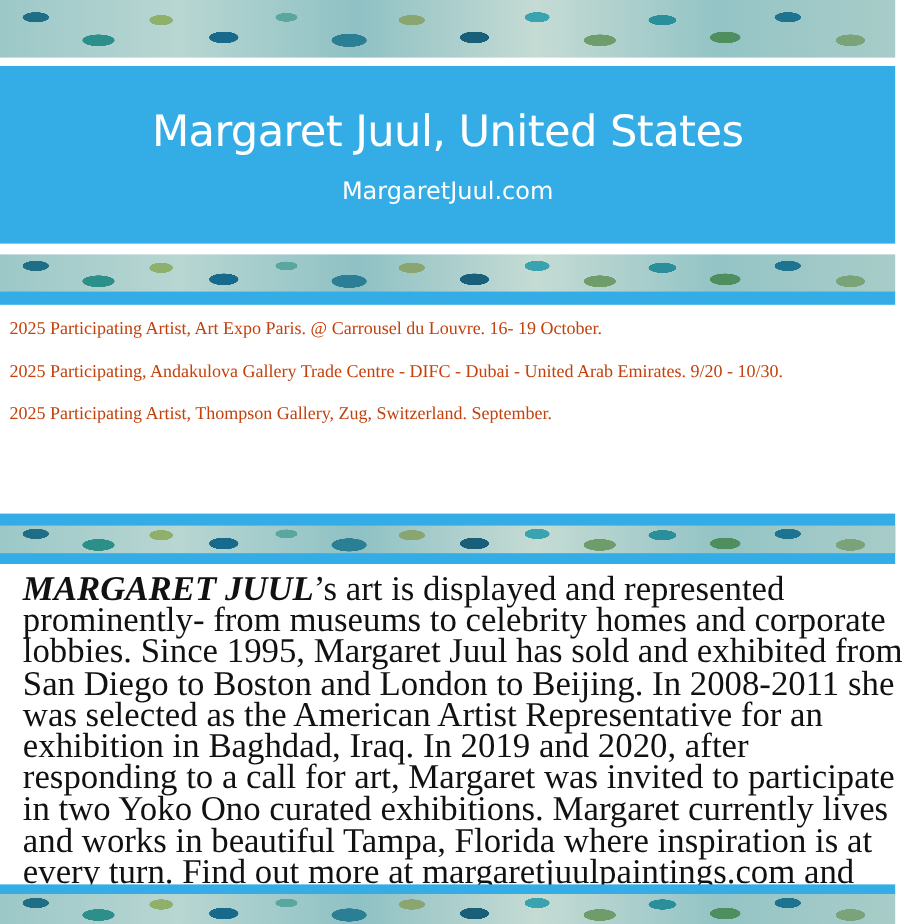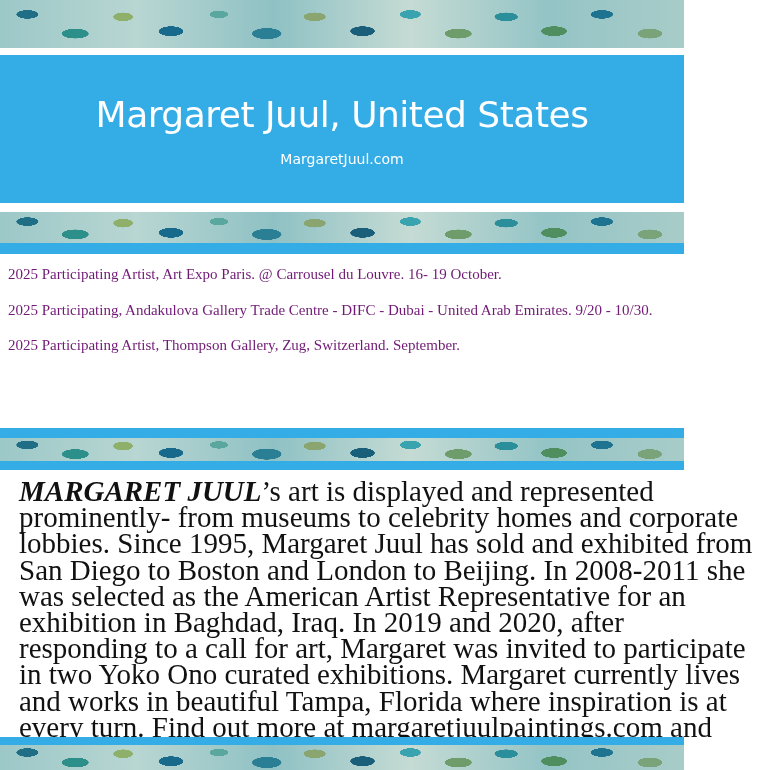--- a/index.html
+++ b/index.html
@@ -1,21 +1,21 @@
 <!DOCTYPE html>
 <html><head>
   <meta charset="utf-8">
   <style>
     html, body { margin: 0; padding: 0; }
     body {
       width: 770px; height: 770px; overflow: hidden;
       background: #ffffff; position: relative;
       font-family: "Liberation Serif", serif;
     }
-    .abs { position: absolute; left: 0; width: 684px; }
+    .abs { position: absolute; left: 0; width: 746px; }
     .painting {
       overflow: hidden;
       background:
         radial-gradient(ellipse 18px 7px at 4% 30%, #1f6e86 60%, transparent 62%),
         radial-gradient(ellipse 22px 8px at 11% 70%, #2d8f8a 60%, transparent 62%),
         radial-gradient(ellipse 16px 7px at 18% 35%, #8fb06a 60%, transparent 62%),
         radial-gradient(ellipse 20px 8px at 25% 65%, #176a8c 60%, transparent 62%),
         radial-gradient(ellipse 15px 6px at 32% 30%, #5aa7a0 60%, transparent 62%),
         radial-gradient(ellipse 24px 9px at 39% 70%, #2a7f95 60%, transparent 62%),
         radial-gradient(ellipse 18px 7px at 46% 35%, #8aa56f 60%, transparent 62%),
@@ -28,24 +28,24 @@
         radial-gradient(ellipse 20px 8px at 95% 70%, #7aa37a 60%, transparent 62%),
         linear-gradient(90deg, #9cc8c8, #b8d6d2 20%, #8fc1c4 40%, #c5dbd4 60%, #94c4c6 80%, #a8ccc8);
     }
     .blue { background: #34ace5; }
     .header-band {
       top: 55px; height: 148px;
       display: flex; flex-direction: column; align-items: center; justify-content: center;
       color: #ffffff; font-family: "DejaVu Sans", sans-serif;
     }
     .header-title { font-size: 36px; margin-top: 2px; letter-spacing: -0.5px; }
-    .header-site { font-size: 14px; margin-top: 16px; }
+    .header-site { font-size: 20px; margin-top: 16px; }
     .events {
       top: 262px; left: 8px; width: 760px;
-      font-size: 15px; color: #701a75;
+      font-size: 15px; color: #c2410c;
     }
     .event { height: 35.5px; line-height: 24px; white-space: nowrap; }
     .bio {
       top: 478px; left: 19px; width: 740px;
       font-size: 29px; line-height: 26.2px; color: #111111;
     }
     .bio-name { font-weight: bold; font-style: italic; }
   </style>
 </head>
 <body>

